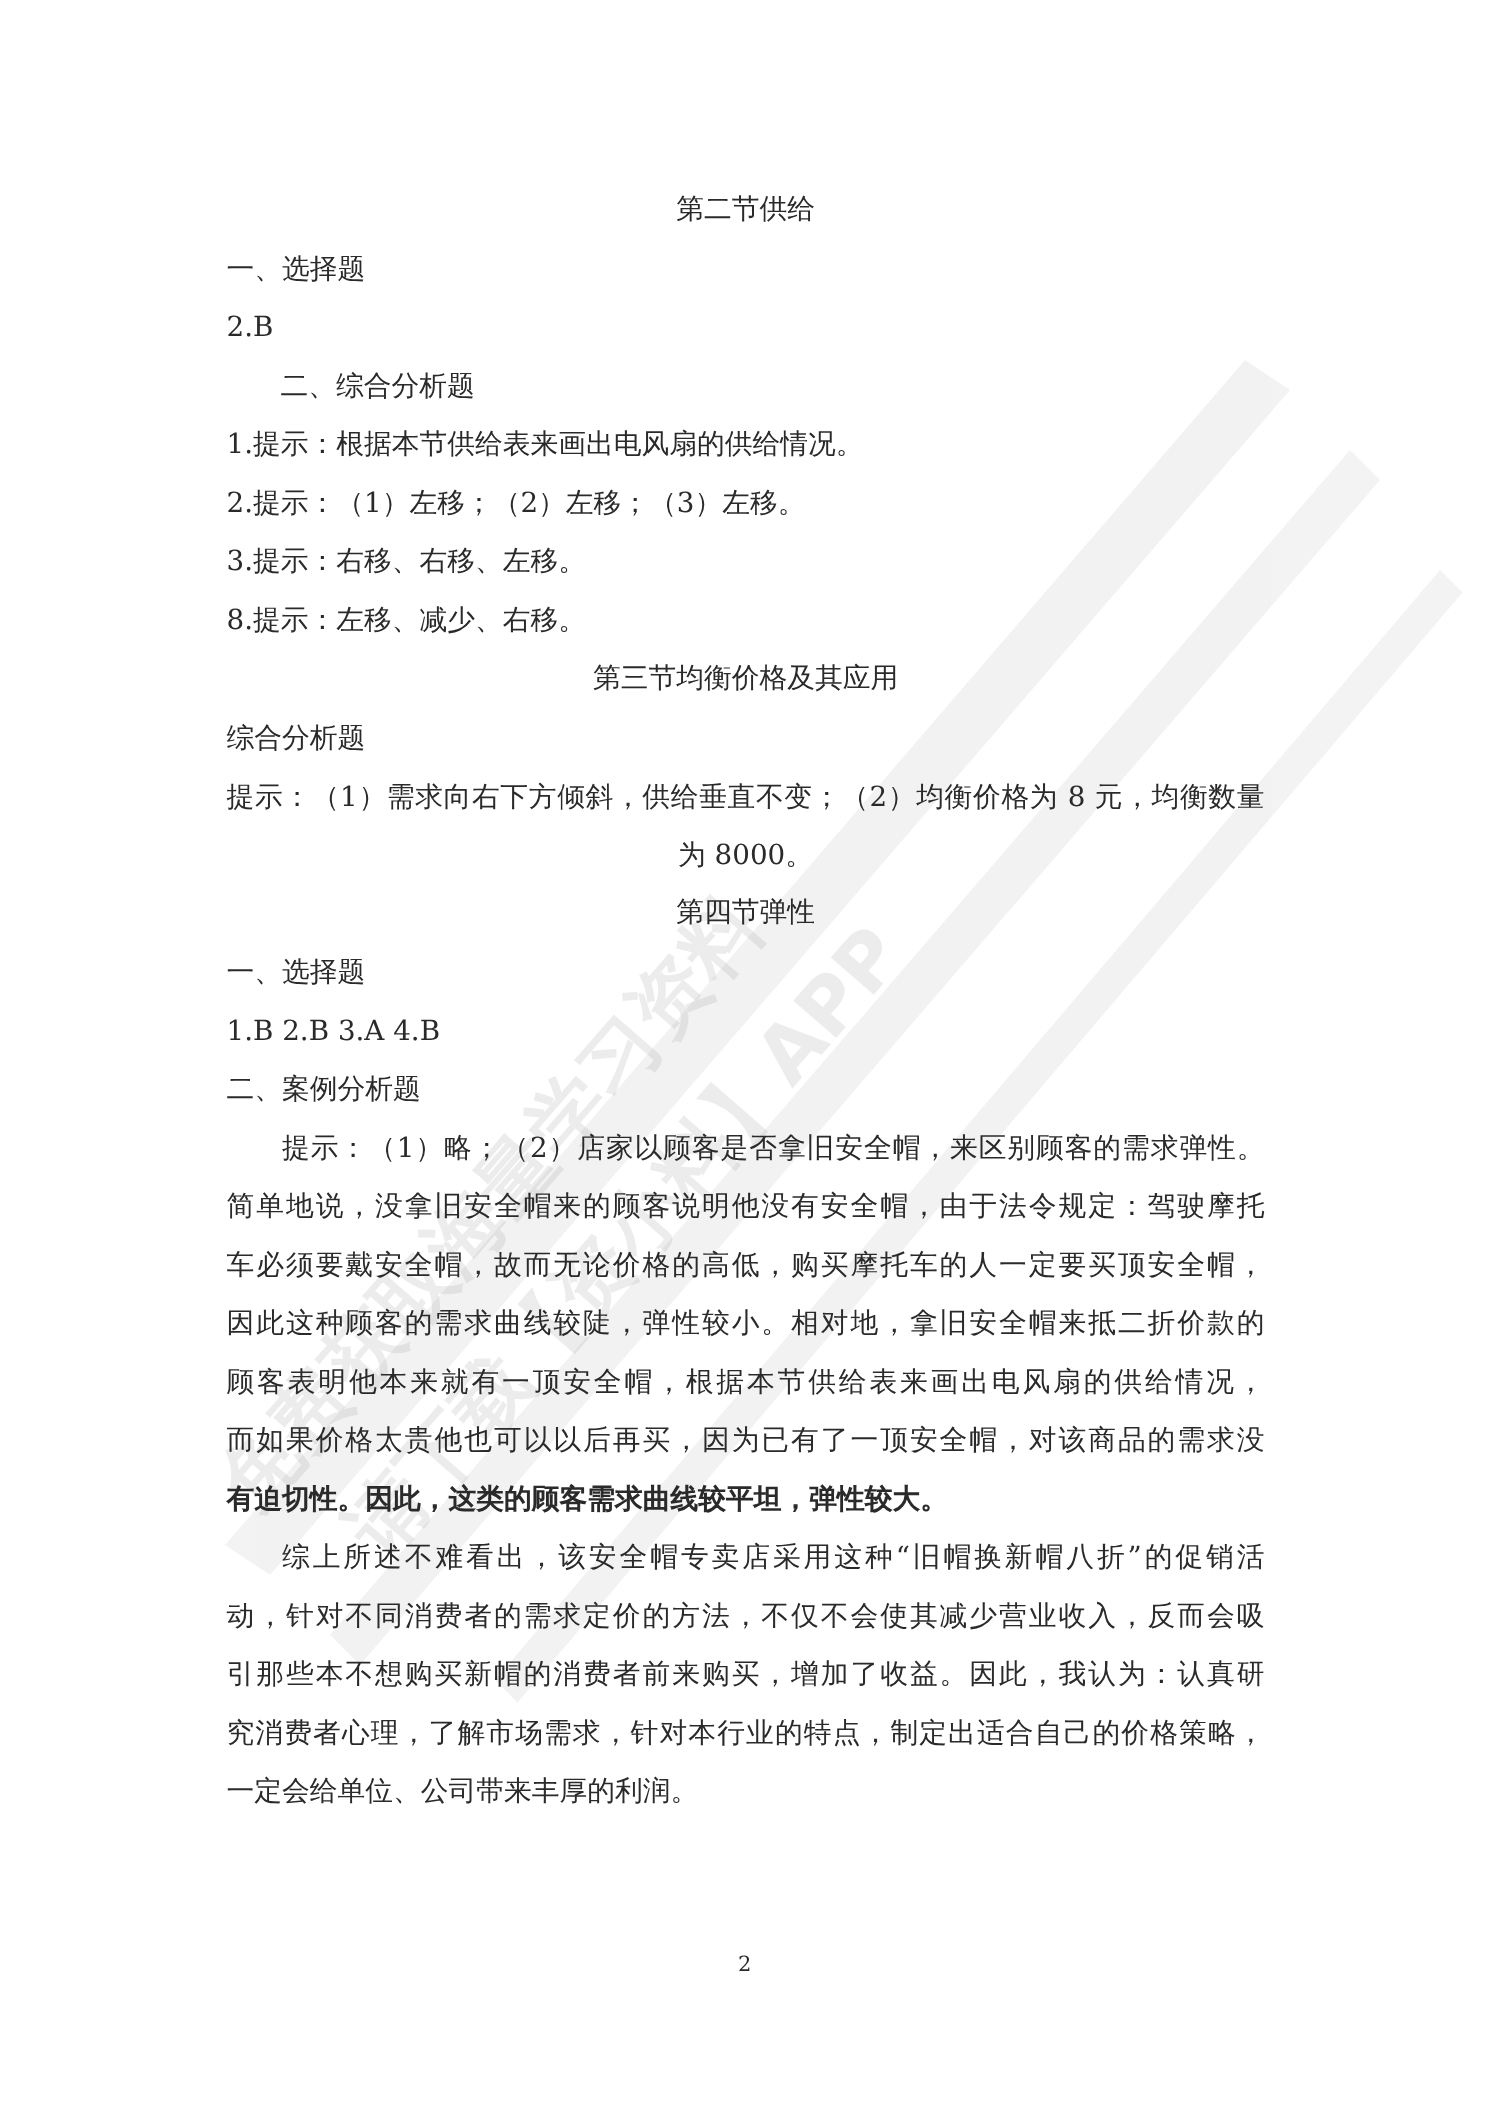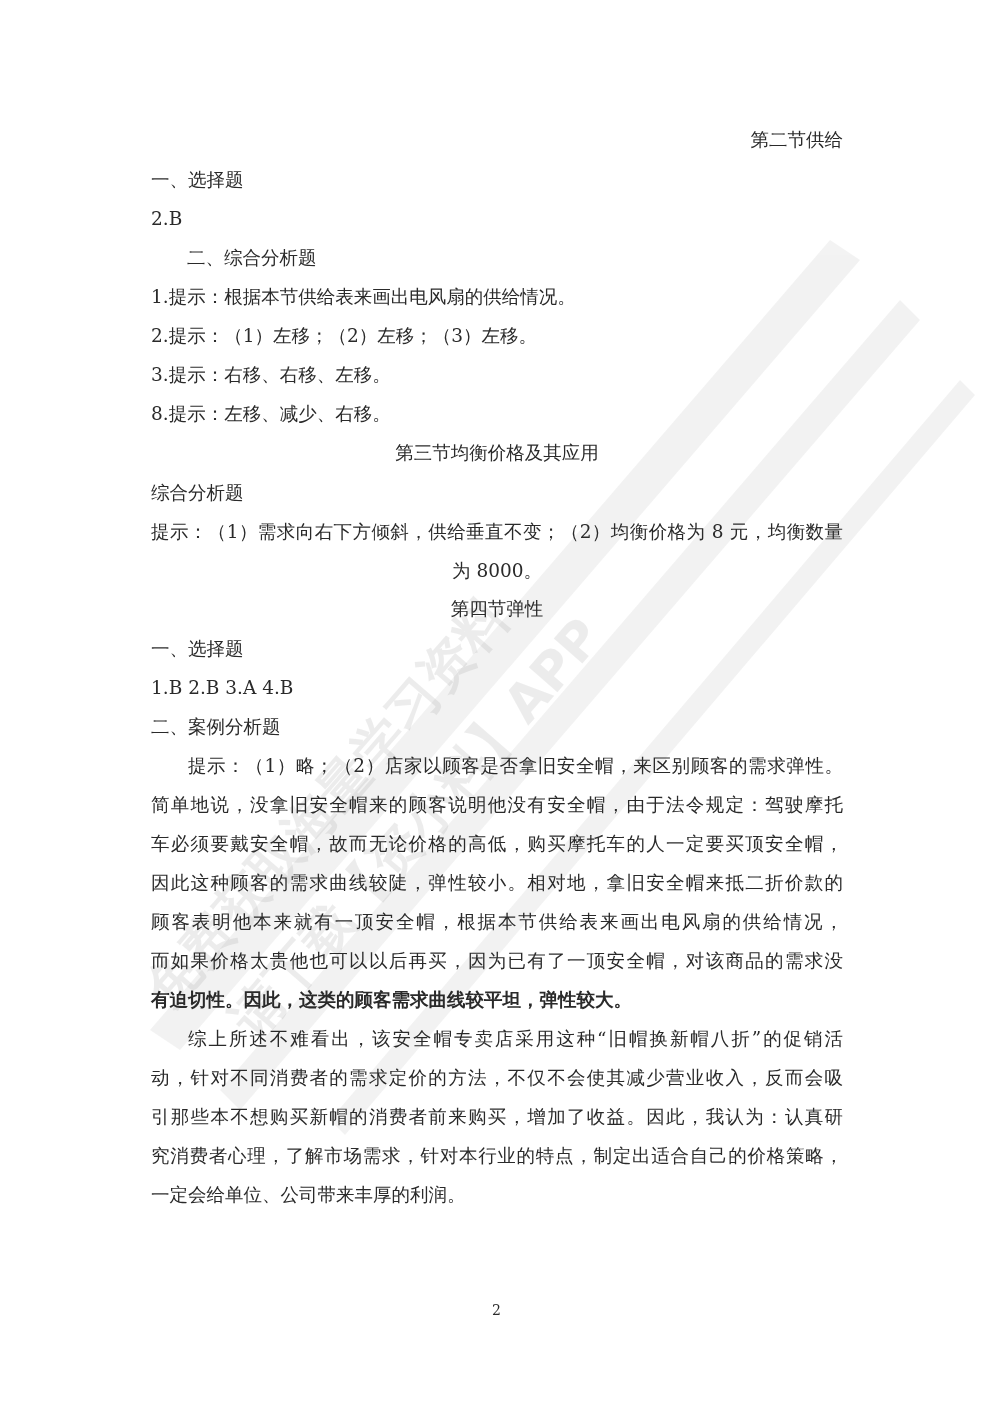--- a/index.html
+++ b/index.html
@@ -23,21 +23,21 @@
       <polygon points="150,1030 830,240 860,260 180,1050"></polygon>
       <polygon points="220,1090 900,300 920,320 240,1110"></polygon>
       <polygon points="330,1120 960,380 975,395 345,1135"></polygon>
     </g>
     <g opacity="0.13" fill="#777" font-family="DejaVu Sans, sans-serif" font-weight="bold" font-size="52">
       <text x="0" y="0" transform="translate(170,1010) rotate(-49)">免费获取海量学习资料</text>
       <text x="0" y="0" transform="translate(255,1040) rotate(-49)">请下载【资小料】APP</text>
     </g>
   </svg>
 
-  <div class="line center" style="top:128px;text-align:right;">第二节供给</div>
+  <div class="line center" style="top:128px;">第二节供给</div>
   <div class="line" style="top:168px;">一、选择题</div>
   <div class="line" style="top:207px;">2.B</div>
   <div class="line" style="top:246px;margin-left:36px;">二、综合分析题</div>
   <div class="line" style="top:285px;">1.提示：根据本节供给表来画出电风扇的供给情况。</div>
   <div class="line" style="top:324px;">2.提示：（1）左移；（2）左移；（3）左移。</div>
   <div class="line" style="top:363px;">3.提示：右移、右移、左移。</div>
   <div class="line" style="top:402px;">8.提示：左移、减少、右移。</div>
 
   <div class="line center" style="top:441px;">第三节均衡价格及其应用</div>
   <div class="line" style="top:481px;">综合分析题</div>

